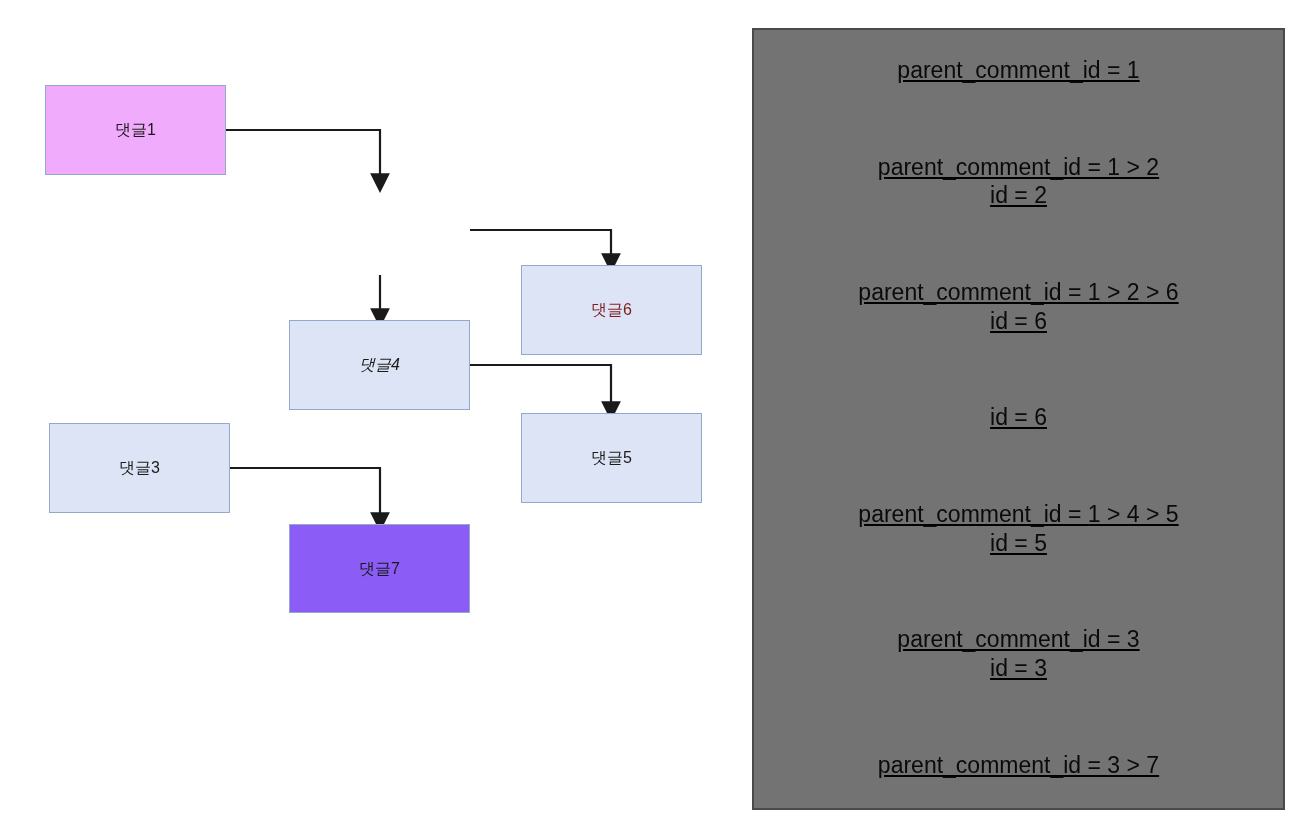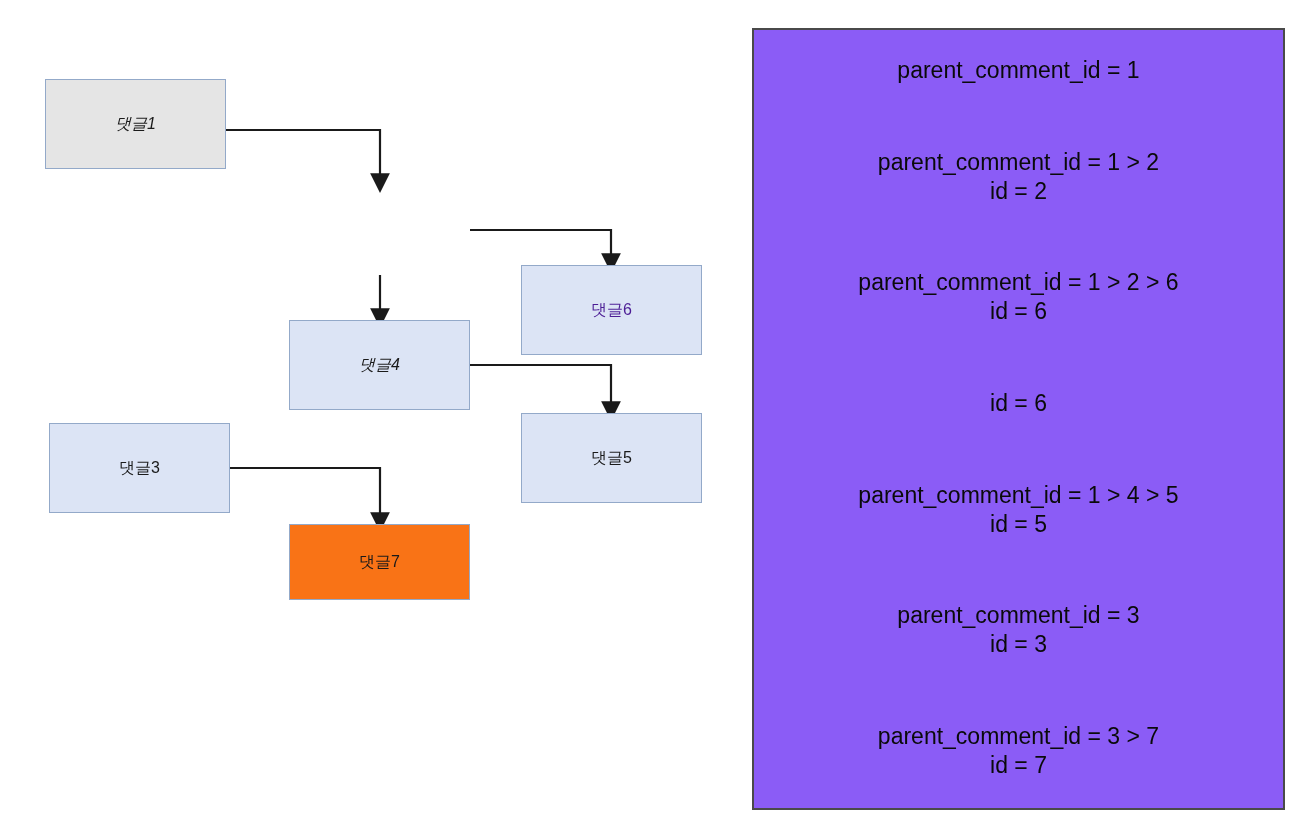--- a/index.html
+++ b/index.html
@@ -51,25 +51,26 @@
 
   
   #legend-panel {
     position: absolute;
     left: 752px;
     top: 28px;
     width: 533px;
     height: 782px;
     box-sizing: border-box;
     border: 2px solid #4a4a4a;
-    background: #8b5cf6;
+    background: #737373;
     display: flex;
     flex-direction: column;
     justify-content: space-between;
     padding: 26px 14px 28px 14px;
+    text-decoration: underline;
   }
   .legend-entry {
     text-align: center;
     color: #0a0a0a;
     font-size: 23px;
     line-height: 1.26;
   }
   .legend-line {
     display: block;
     white-space: nowrap;
@@ -88,42 +89,42 @@
     </defs>
     <g id="edges-group" fill="none" stroke="#1a1a1a" stroke-width="2.2" stroke-linejoin="miter" stroke-linecap="butt">
         <path d="M 226 130 L 380 130 L 380 178" marker-end="url(#arrowhead)"></path>
         <path d="M 470 230 L 611 230 L 611 258" marker-end="url(#arrowhead)"></path>
         <path d="M 380 275 L 380 313" marker-end="url(#arrowhead)"></path>
         <path d="M 470 365 L 611 365 L 611 406" marker-end="url(#arrowhead)"></path>
         <path d="M 230 468 L 380 468 L 380 517" marker-end="url(#arrowhead)"></path>
       </g>
   </svg>
 
-  <div class="node-box" style="left: 45px; top: 79px; width: 181px; height: 90px; background: #e5e5e5; border-color: rgb(147, 169, 201); font-style: italic;">
+  <div class="node-box" style="left: 45px; top: 85px; width: 181px; height: 90px; background: #f0abfc; border-color: rgb(147, 169, 201);">
     <span class="node-label" style="color: rgb(26, 26, 26);">댓글1</span>
   </div>
 
 
   <div class="node-box" style="left: 521px; top: 265px; width: 181px; height: 90px; background: rgb(220, 228, 245); border-color: rgb(147, 169, 201);">
-    <span class="node-label" style="color: #4c1d95;">댓글6</span>
+    <span class="node-label" style="color: #7f1d1d;">댓글6</span>
   </div>
 
   <div class="node-box" style="left: 289px; top: 320px; width: 181px; height: 90px; background: rgb(220, 228, 245); border-color: rgb(147, 169, 201);">
     <span class="node-label" style="color: rgb(26, 26, 26); font-style: italic;">댓글4</span>
   </div>
 
   <div class="node-box" style="left: 521px; top: 413px; width: 181px; height: 90px; background: rgb(220, 228, 245); border-color: rgb(147, 169, 201);">
     <span class="node-label" style="color: rgb(26, 26, 26);">댓글5</span>
   </div>
 
   <div class="node-box" style="left: 49px; top: 423px; width: 181px; height: 90px; background: rgb(220, 228, 245); border-color: rgb(147, 169, 201);">
     <span class="node-label" style="color: rgb(26, 26, 26);">댓글3</span>
   </div>
 
-  <div class="node-box" style="left: 289px; top: 524px; width: 181px; height: 76px; background: #f97316; border-color: rgb(147, 169, 201);">
+  <div class="node-box" style="left: 289px; top: 524px; width: 181px; height: 89px; background: #8b5cf6; border-color: rgb(147, 169, 201);">
     <span class="node-label" style="color: rgb(26, 26, 26);">댓글7</span>
   </div>
 
 </div>
 
 <div id="legend-panel" style="border-color: rgb(74, 74, 74);">
 
   <div class="legend-entry">
     <span class="legend-line">parent_comment_id = 1</span>
   </div>
@@ -147,16 +148,15 @@
     <span class="legend-line">id = 5</span>
   </div>
 
   <div class="legend-entry">
     <span class="legend-line">parent_comment_id = 3</span>
     <span class="legend-line">id = 3</span>
   </div>
 
   <div class="legend-entry">
     <span class="legend-line">parent_comment_id = 3 &gt; 7</span>
-    <span class="legend-line">id = 7</span>
   </div>
 
 </div>
 
 </body></html>

